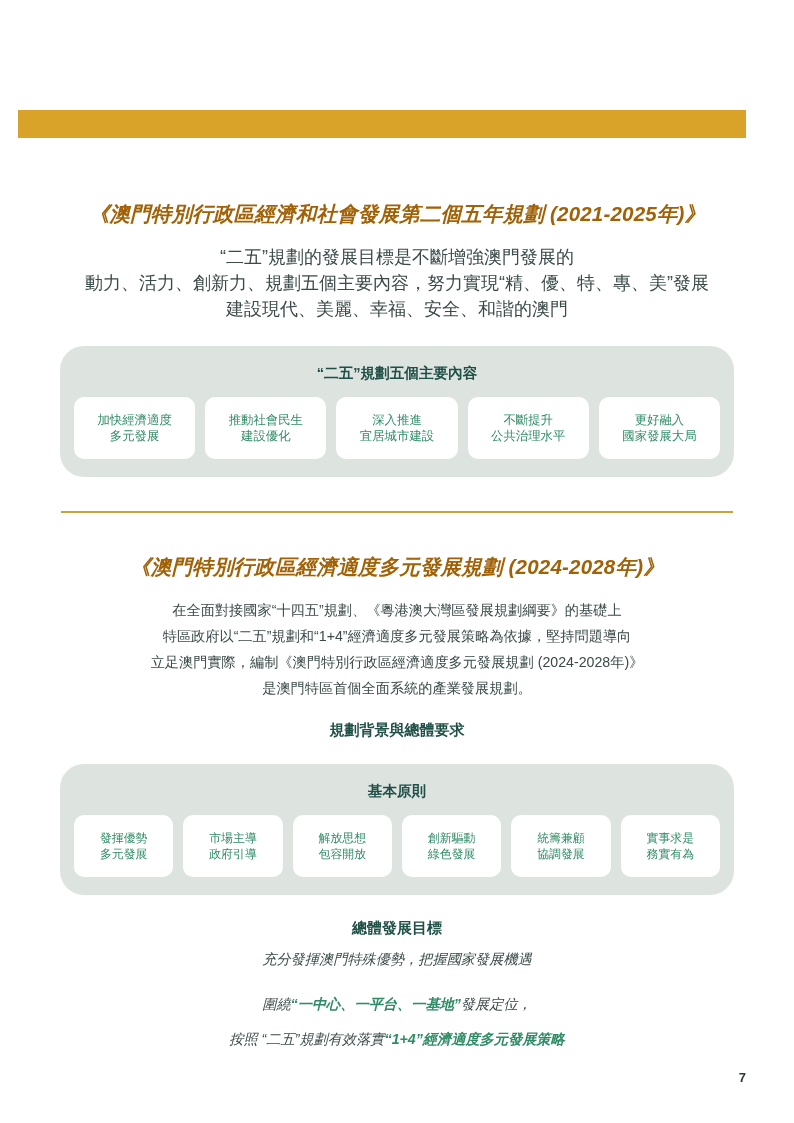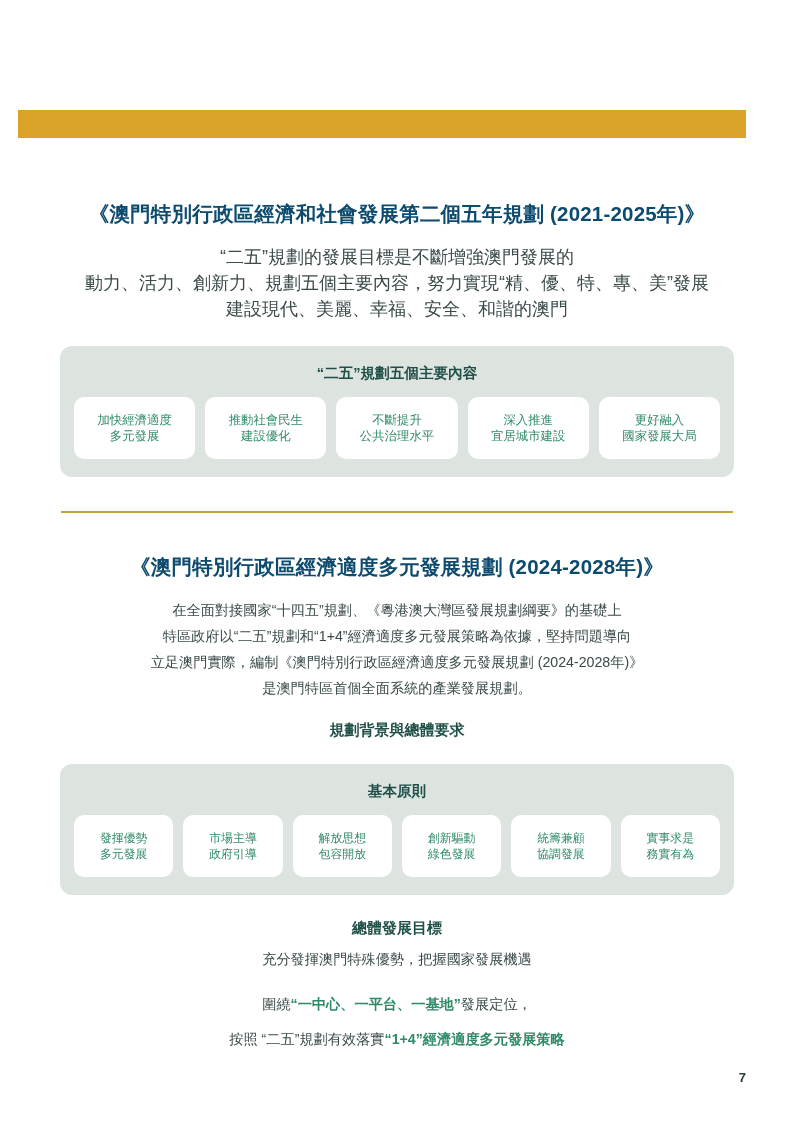--- a/index.html
+++ b/index.html
@@ -35,40 +35,41 @@
     left: 0;
     top: 138px;
     width: 794px;
   }
   .section {
     padding: 0 60px;
   }
   h1.sec-title {
     font-size: 20.5px;
     font-weight: bold;
-    color: #0c4a6e;
+    color: #a16207;
     text-align: center;
     margin: 16px;
     letter-spacing: 0.2px;
+    font-style: italic;
   }
   .sec1-title-wrap { margin-top: 62px; }
   .lead {
     text-align: center;
     font-size: 18px;
     line-height: 26px;
     color: #3a4a49;
     margin-top: 14px;
   }
   .lead div { white-space: nowrap; }
 
   
   .panel {
     margin-top: 24px;
     background: #dde3df;
-    border-radius: 12px;
+    border-radius: 24px;
     padding: 14px 14px 18px 14px;
   }
   .panel-title {
     text-align: center;
     font-size: 14.6px;
     font-weight: bold;
     color: #1f4f47;
     margin: 4px 0 14px 0;
   }
   .chip-row {
@@ -126,20 +127,21 @@
     font-weight: bold;
     color: #1f4f47;
     margin-top: 24px;
   }
   .goal-line {
     text-align: center;
     font-size: 14.2px;
     line-height: 27px;
     color: #3a4a49;
     margin-top: 8px;
+    font-style: italic;
   }
   .goal-line.green-accent { margin-top: 18px; }
   .hl { color: #2f8b66; font-weight: bold; }
   .goal-tail {
     text-align: center;
     font-size: 14.2px;
     line-height: 27px;
     color: #3a4a49;
     margin-top: 18px;
   }
@@ -172,22 +174,22 @@
         <div>“二五”規劃的發展目標是不斷增強澳門發展的</div>
         <div>動力、活力、創新力、規劃五個主要內容，努力實現“精、優、特、專、美”發展</div>
         <div>建設現代、美麗、幸福、安全、和諧的澳門</div>
       </div>
 
       <div class="panel">
         <div class="panel-title">“二五”規劃五個主要內容</div>
         <div class="chip-row five">
           <div class="chip">加快經濟適度<br>多元發展</div>
           <div class="chip">推動社會民生<br>建設優化</div>
+          <div class="chip">深入推進<br>宜居城市建設</div>
           <div class="chip">不斷提升<br>公共治理水平</div>
-          <div class="chip">深入推進<br>宜居城市建設</div>
           <div class="chip">更好融入<br>國家發展大局</div>
         </div>
       </div>
     </div>
 
     <div class="divider"></div>
 
     <div class="section">
       <div class="sec2-title-wrap">
         <h1 class="sec-title">《澳門特別行政區經濟適度多元發展規劃 (2024-2028年)》</h1>

